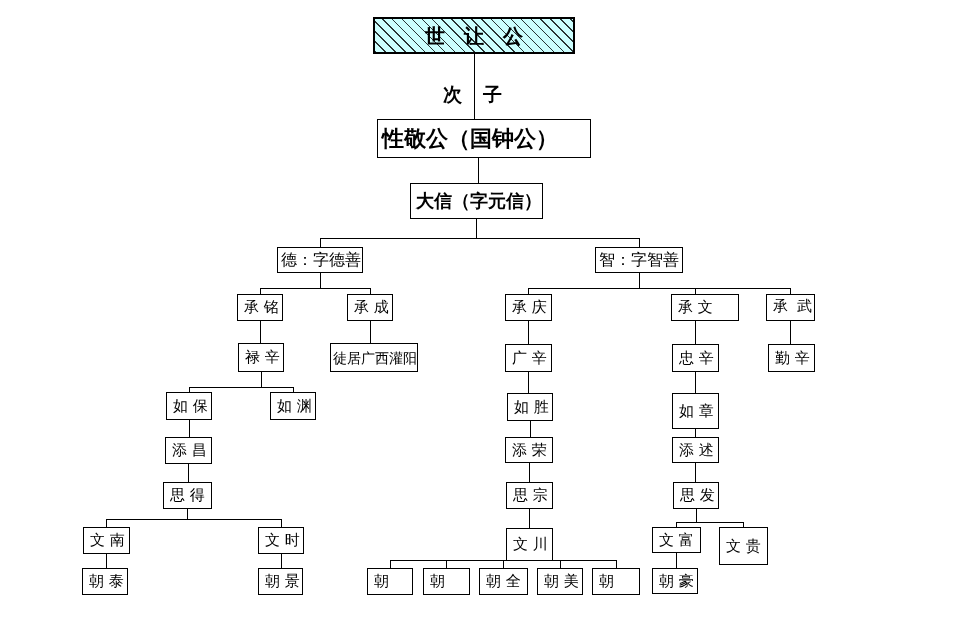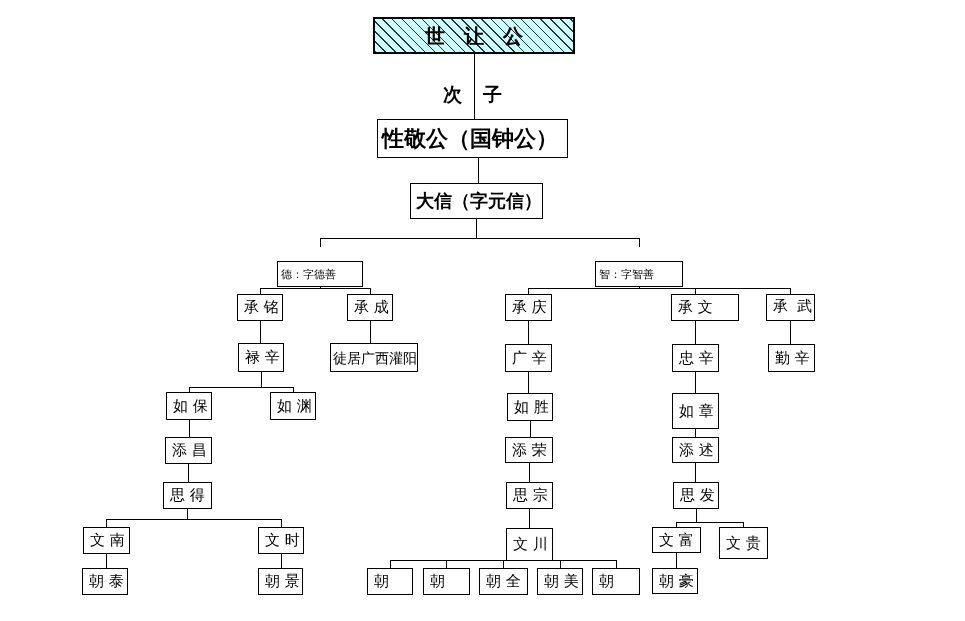--- a/index.html
+++ b/index.html
@@ -8,21 +8,21 @@
     position:relative; width:965px; height:621px; background:#ffffff;
     font-family:"DejaVu Sans","Liberation Sans",sans-serif; overflow:hidden; color:#000;border-radius:28px;
   }
   #wires { position:absolute; left:0; top:0; pointer-events:none; }
   .node {
     position:absolute; border:1px solid #000; background:#ffffff;
     display:flex; align-items:center; white-space:pre; overflow:hidden;
     line-height:1; color:#000;
   }
   .name    { font-size:15px; padding-left:6px; }
-  .plain   { font-size:11px; padding-left:3px;margin-top:14px; }
+  .plain   { font-size:16px; padding-left:3px; }
   .compact { font-size:14px; padding-left:2px; }
   .title-lg{ font-size:22px; font-weight:bold; padding-left:4px; }
   .title-md{ font-size:18px; font-weight:bold; padding-left:5px; }
   .hatched {
     font-size:20px; font-weight:bold; justify-content:center; padding-left:0;
     word-spacing:12px; border:2px solid #000;
     background-color:#ccffff;
     background-image:repeating-linear-gradient(45deg,
       rgba(0,0,0,0.8) 0px, rgba(0,0,0,0.8) 1px, transparent 1px, transparent 7px);
   }
@@ -80,21 +80,21 @@
       <line x1="695.5" y1="463" x2="695.5" y2="482" stroke="#000000" stroke-width="1"></line>
       <line x1="696" y1="509" x2="696" y2="522" stroke="#000000" stroke-width="1"></line>
       <line x1="676.5" y1="522" x2="743.5" y2="522" stroke="#000000" stroke-width="1"></line>
       <line x1="676.5" y1="522" x2="676.5" y2="527" stroke="#000000" stroke-width="1"></line>
       <line x1="743.5" y1="522" x2="743.5" y2="527" stroke="#000000" stroke-width="1"></line>
       <line x1="676.5" y1="553" x2="676.5" y2="568" stroke="#000000" stroke-width="1"></line>
       <line x1="790.5" y1="321" x2="790.5" y2="344" stroke="#000000" stroke-width="1"></line>
     </svg>
 
 <div class="node hatched" style="left: 373px; top: 17px; width: 202px; height: 37px;">世 让 公</div>
-    <div class="node title-lg" style="left: 377px; top: 119px; width: 191px; height: 39px;">性敬公（国钟公）</div>
+    <div class="node title-lg" style="left: 377px; top: 119px; width: 214px; height: 39px;">性敬公（国钟公）</div>
     <div class="node title-md" style="left: 410px; top: 183px; width: 133px; height: 36px;">大信（字元信）</div>
     <div class="node plain" style="left: 277px; top: 247px; width: 86px; height: 26px;">德：字德善</div>
     <div class="node plain" style="left: 595px; top: 247px; width: 88px; height: 26px;">智：字智善</div>
     <div class="node name" style="left: 237px; top: 294px; width: 46px; height: 27px;">承 铭</div>
     <div class="node name" style="left: 347px; top: 294px; width: 46px; height: 27px;">承 成</div>
     <div class="node name" style="left: 238px; top: 343px; width: 46px; height: 29px;">禄 辛</div>
     <div class="node compact" style="left: 330px; top: 343px; width: 88px; height: 29px;">徒居广西灌阳</div>
     <div class="node name" style="left: 166px; top: 392px; width: 46px; height: 28px;">如 保</div>
     <div class="node name" style="left: 270px; top: 392px; width: 46px; height: 28px;">如 渊</div>
     <div class="node name" style="left: 165px; top: 437px; width: 47px; height: 27px;">添 昌</div>
@@ -110,21 +110,21 @@
     <div class="node name" style="left: 672px; top: 344px; width: 47px; height: 28px;">忠 辛</div>
     <div class="node name" style="left: 768px; top: 344px; width: 47px; height: 28px;">勤 辛</div>
     <div class="node name" style="left: 507px; top: 393px; width: 46px; height: 28px;">如 胜</div>
     <div class="node name" style="left: 672px; top: 393px; width: 47px; height: 36px;">如 章</div>
     <div class="node name" style="left: 505px; top: 437px; width: 48px; height: 26px;">添 荣</div>
     <div class="node name" style="left: 672px; top: 437px; width: 47px; height: 26px;">添 述</div>
     <div class="node name" style="left: 506px; top: 482px; width: 47px; height: 27px;">思 宗</div>
     <div class="node name" style="left: 673px; top: 482px; width: 46px; height: 27px;">思 发</div>
     <div class="node name" style="left: 506px; top: 528px; width: 47px; height: 33px;">文 川</div>
     <div class="node name" style="left: 652px; top: 527px; width: 49px; height: 26px;">文 富</div>
-    <div class="node name" style="left: 719px; top: 527px; width: 49px; height: 32px;">文 贵</div>
+    <div class="node name" style="left: 719px; top: 527px; width: 49px; height: 38px;">文 贵</div>
     <div class="node name" style="left: 367px; top: 568px; width: 46px; height: 27px;">朝</div>
     <div class="node name" style="left: 423px; top: 568px; width: 47px; height: 27px;">朝</div>
     <div class="node name" style="left: 479px; top: 568px; width: 49px; height: 27px;">朝 全</div>
     <div class="node name" style="left: 537px; top: 568px; width: 46px; height: 27px;">朝 美</div>
     <div class="node name" style="left: 592px; top: 568px; width: 48px; height: 27px;">朝</div>
     <div class="node name" style="left: 652px; top: 568px; width: 46px; height: 26px;">朝 豪</div>
     <span class="annot" style="left: 443px; top: 82px;">次</span>
     <span class="annot" style="left: 483px; top: 82px;">子</span>
   </div>
 

